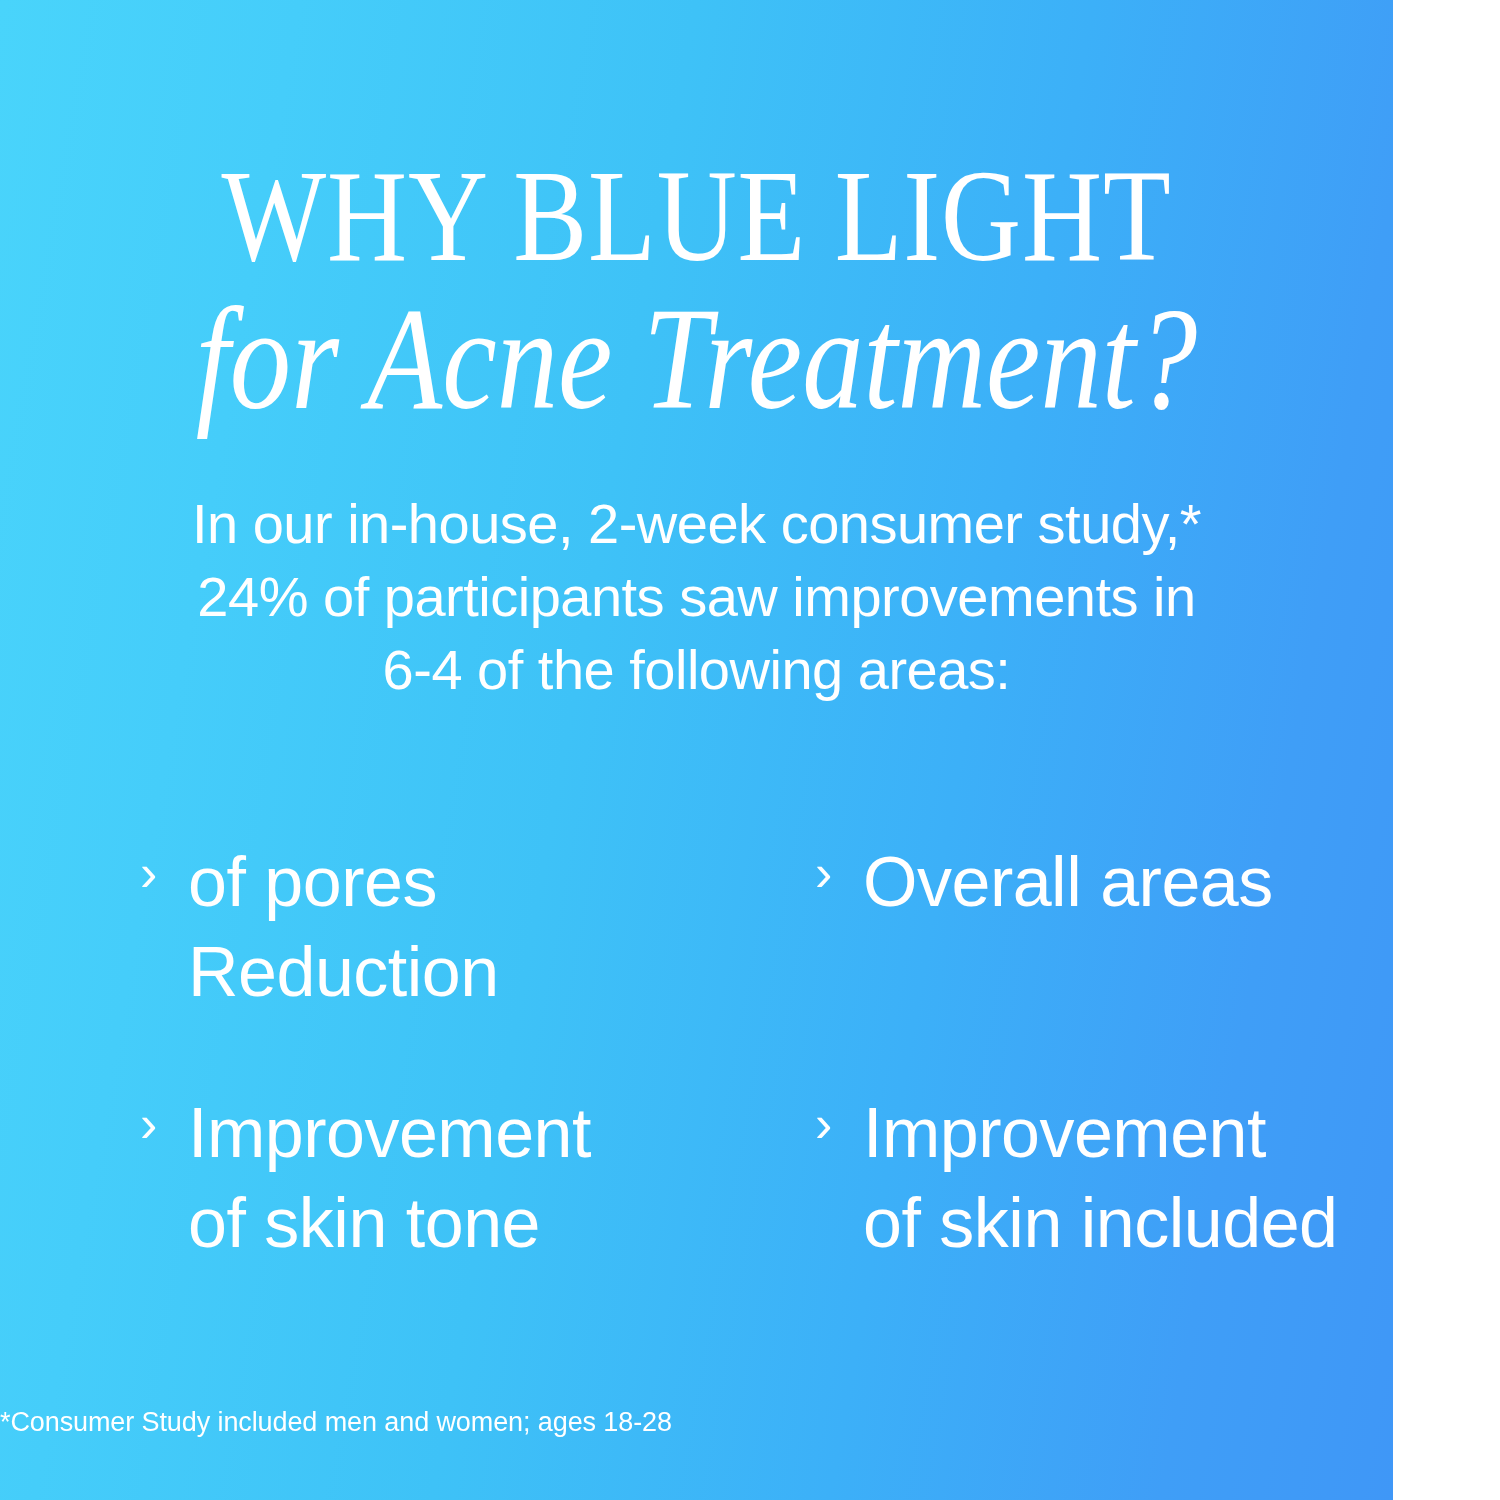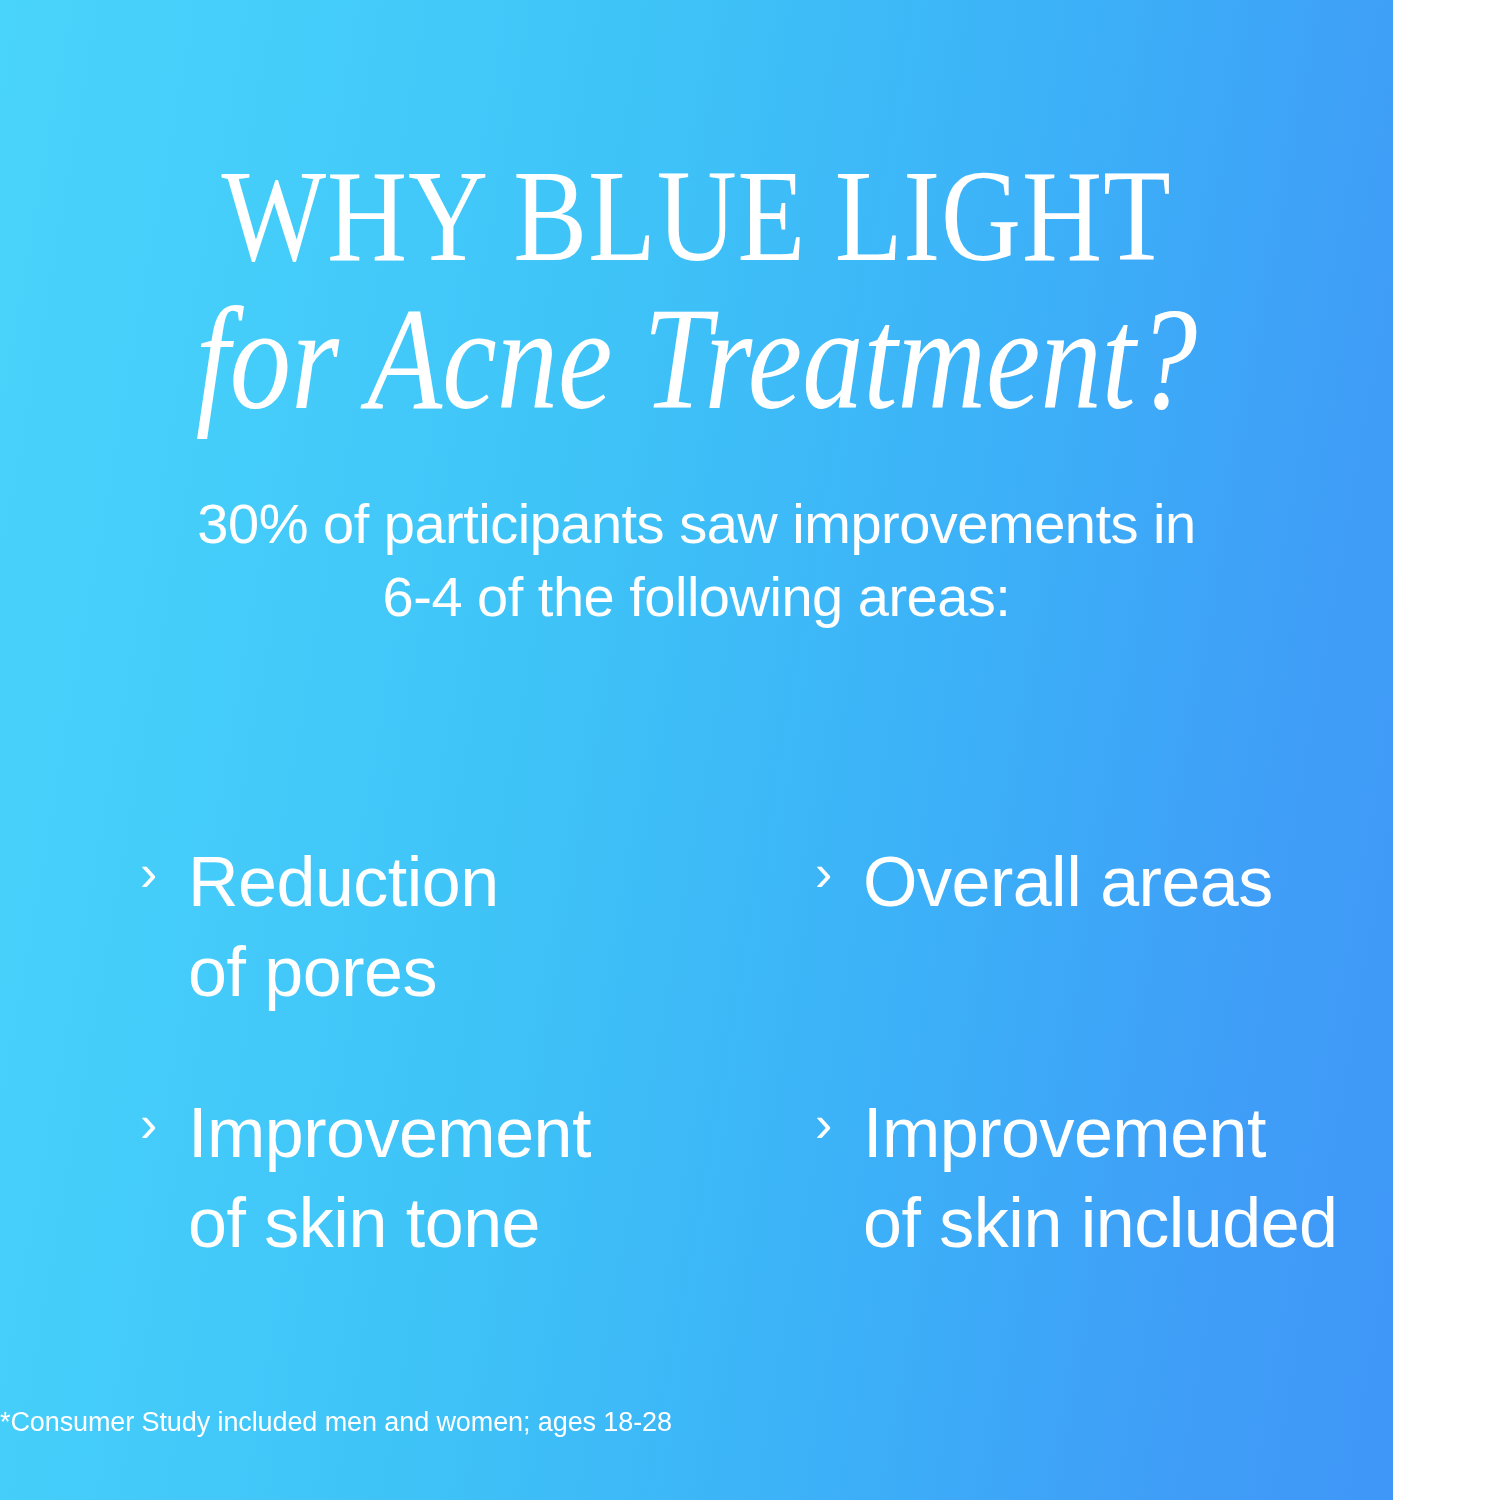--- a/index.html
+++ b/index.html
@@ -134,31 +134,32 @@
 <body>
 
 <div id="poster">
 
   <div class="headline">
     <span class="headline-line1">WHY BLUE LIGHT</span>
     <span class="headline-line2">for Acne Treatment?</span>
   </div>
 
   <div class="intro">
-    <span class="intro-line">30% of participants saw improvements in</span>
+    <span class="intro-line">In our in-house, 2-week consumer study,*</span>
+    <span class="intro-line">24% of participants saw improvements in</span>
     <span class="intro-line">6-4 of the following areas:</span>
   </div>
 
   <div class="benefits">
 
     <div class="benefit">
       <span class="chev">›</span>
       <span class="btext">
+        <span class="bline">of pores</span>
         <span class="bline">Reduction</span>
-        <span class="bline">of pores</span>
       </span>
     </div>
 
     <div class="benefit">
       <span class="chev">›</span>
       <span class="btext">
         <span class="bline">Overall areas</span>
       </span>
     </div>
 

